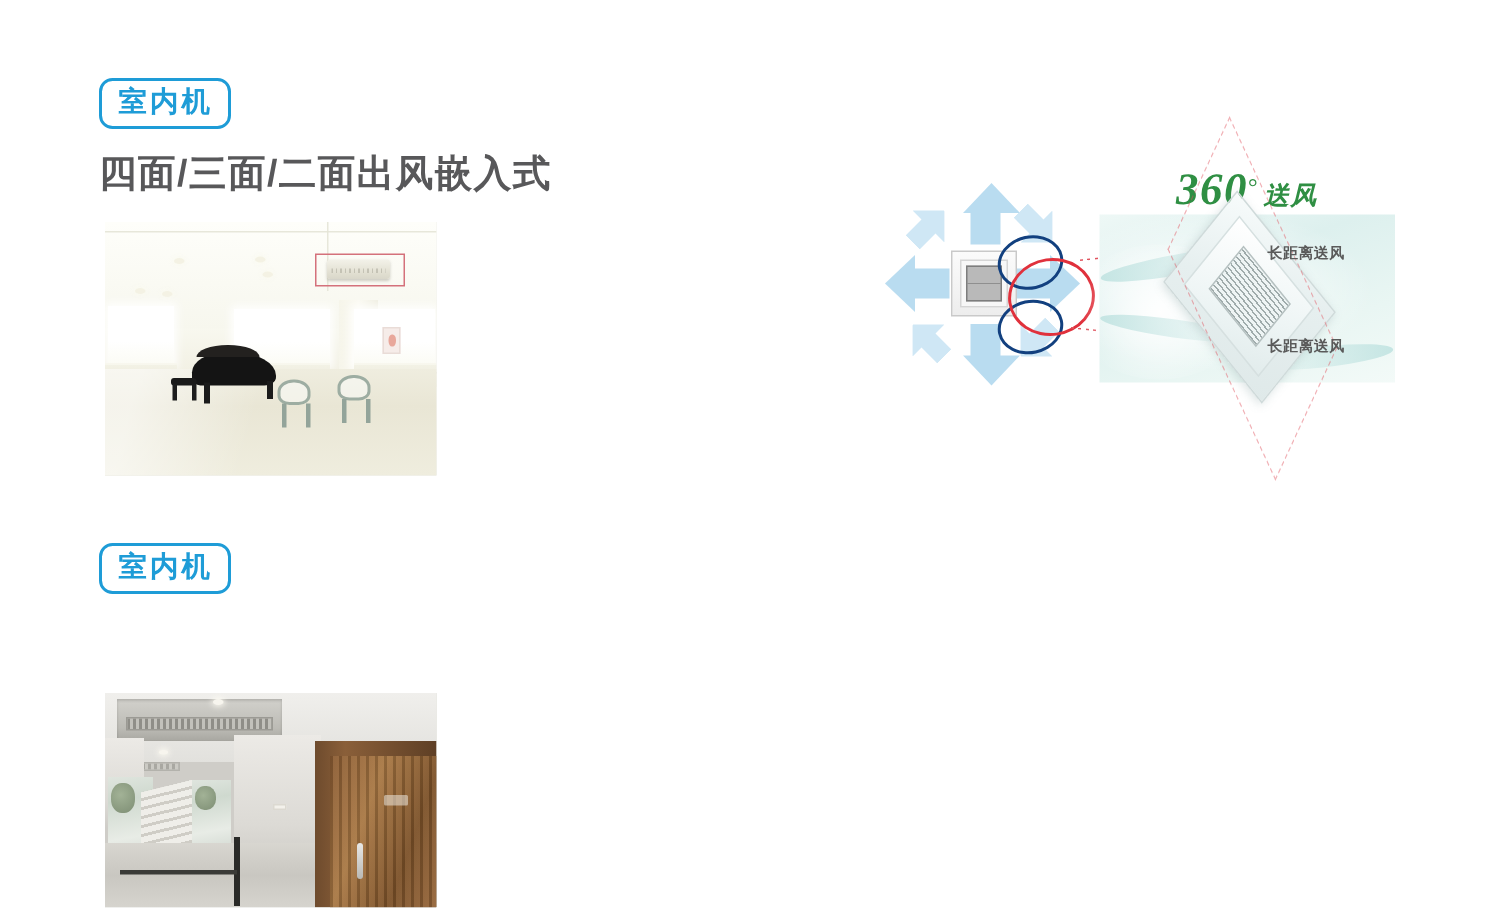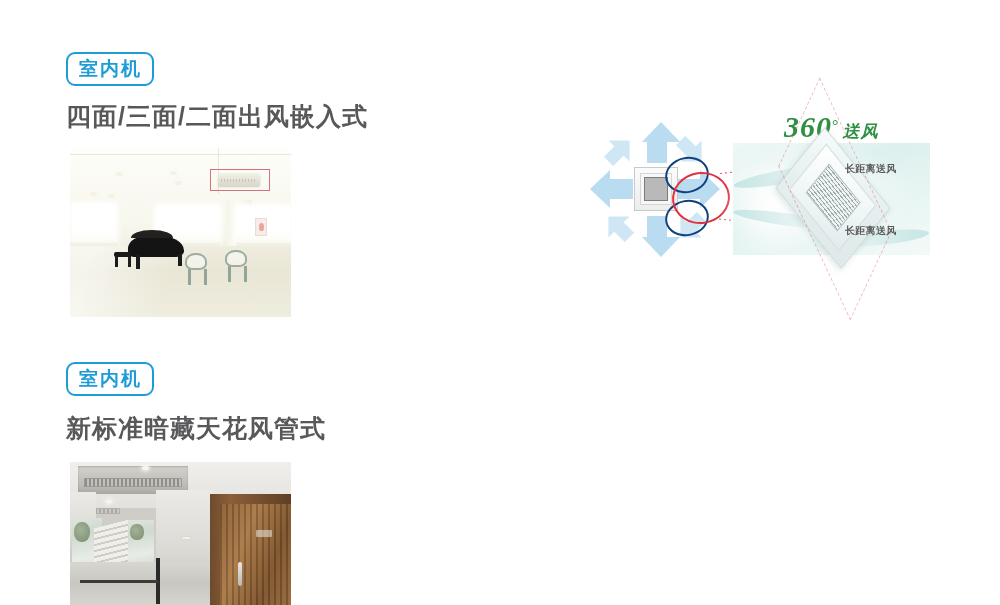--- a/index.html
+++ b/index.html
@@ -365,21 +365,20 @@
       <div class="chair" style="left:155px; top:102px; width:22px; height:17px;"></div>
       <div class="chair-leg" style="left:158px; top:118px; height:16px;"></div>
       <div class="chair-leg" style="left:174px; top:118px; height:16px;"></div>
 
       <div class="redbox" style="left:140px; top:21px; width:60px; height:22px;"></div>
     </div>
   </div>
 
   <div class="badge" style="left:66px; top:362px;">室内机</div>
 
-  <div class="section-heading" style="left:66px; top:416px;">新标准暗藏天花风管式</div>
 
   <div class="photo" style="left:70px; top:462px; width:221px; height:143px;">
     <div class="corridor">
       <div class="c-ceiling"></div>
 
       <div class="c-recess" style="left:8px; top:4px; width:110px; height:28px;"></div>
       <div class="c-duct" style="left:14px; top:16px; width:98px; height:9px;"></div>
       <div class="c-smalldiff" style="left:24px; top:46px; width:26px; height:6px;"></div>
       <div class="c-light" style="left:72px; top:4px; width:7px; height:4px;"></div>
       <div class="c-light" style="left:36px; top:38px; width:6px; height:3px;"></div>

